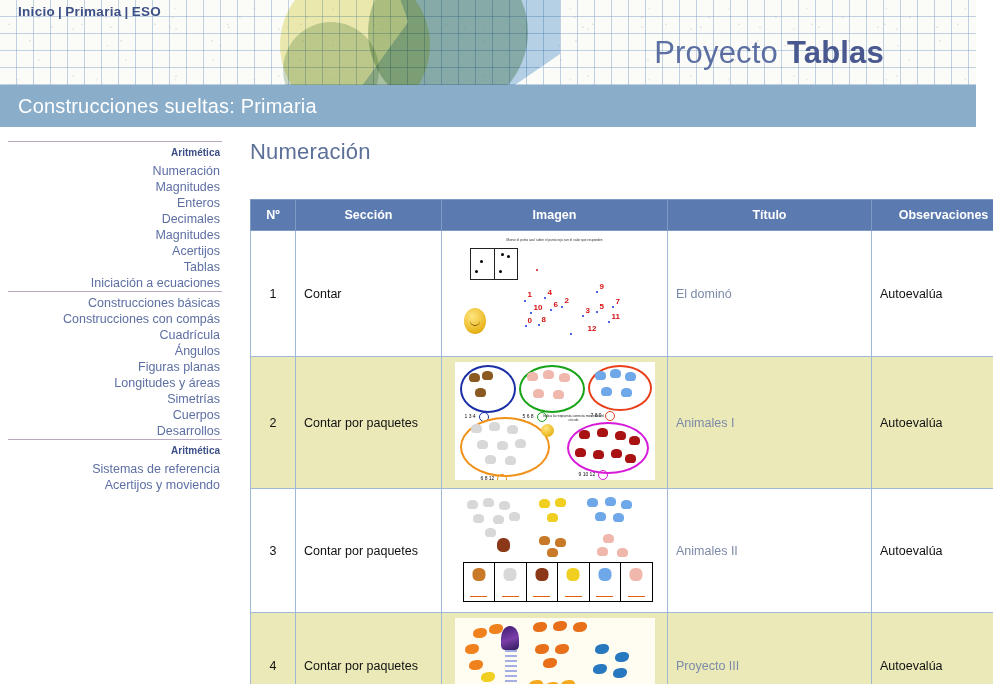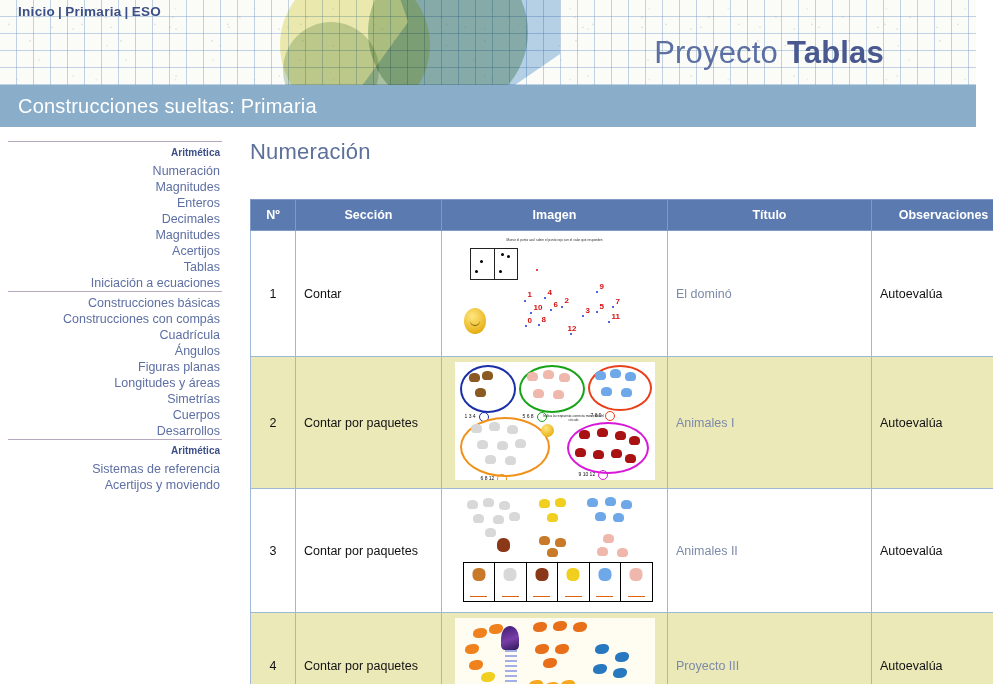--- a/index.html
+++ b/index.html
@@ -449,21 +449,21 @@
               <i class="dot" style="left:105px;top:70px"></i><span class="lbl" style="left:109px;top:60px">2</span>
               <i class="dot" style="left:126px;top:79px"></i><span class="lbl" style="left:130px;top:70px">3</span>
               <i class="dot" style="left:88px;top:61px"></i><span class="lbl" style="left:92px;top:52px">4</span>
               <i class="dot" style="left:140px;top:75px"></i><span class="lbl" style="left:144px;top:66px">5</span>
               <i class="dot" style="left:94px;top:73px"></i><span class="lbl" style="left:98px;top:64px">6</span>
               <i class="dot" style="left:156px;top:70px"></i><span class="lbl" style="left:160px;top:61px">7</span>
               <i class="dot" style="left:82px;top:88px"></i><span class="lbl" style="left:86px;top:79px">8</span>
               <i class="dot" style="left:140px;top:55px"></i><span class="lbl" style="left:144px;top:46px">9</span>
               <i class="dot" style="left:74px;top:76px"></i><span class="lbl" style="left:78px;top:67px">10</span>
               <i class="dot" style="left:152px;top:85px"></i><span class="lbl" style="left:156px;top:76px">11</span>
-              <i class="dot" style="left:114px;top:97px"></i><span class="lbl" style="left:112px;top:88px">12</span>
+              <i class="dot" style="left:114px;top:97px"></i><span class="lbl" style="left:132px;top:88px">12</span>
             </span>
           </td>
           <td class="c-tit">
             <a href="#">El dominó</a>
           </td>
           <td class="c-obs">Autoevalúa</td>
         </tr>
 
         <tr class="row-even">
           <td class="c-num">2</td>

